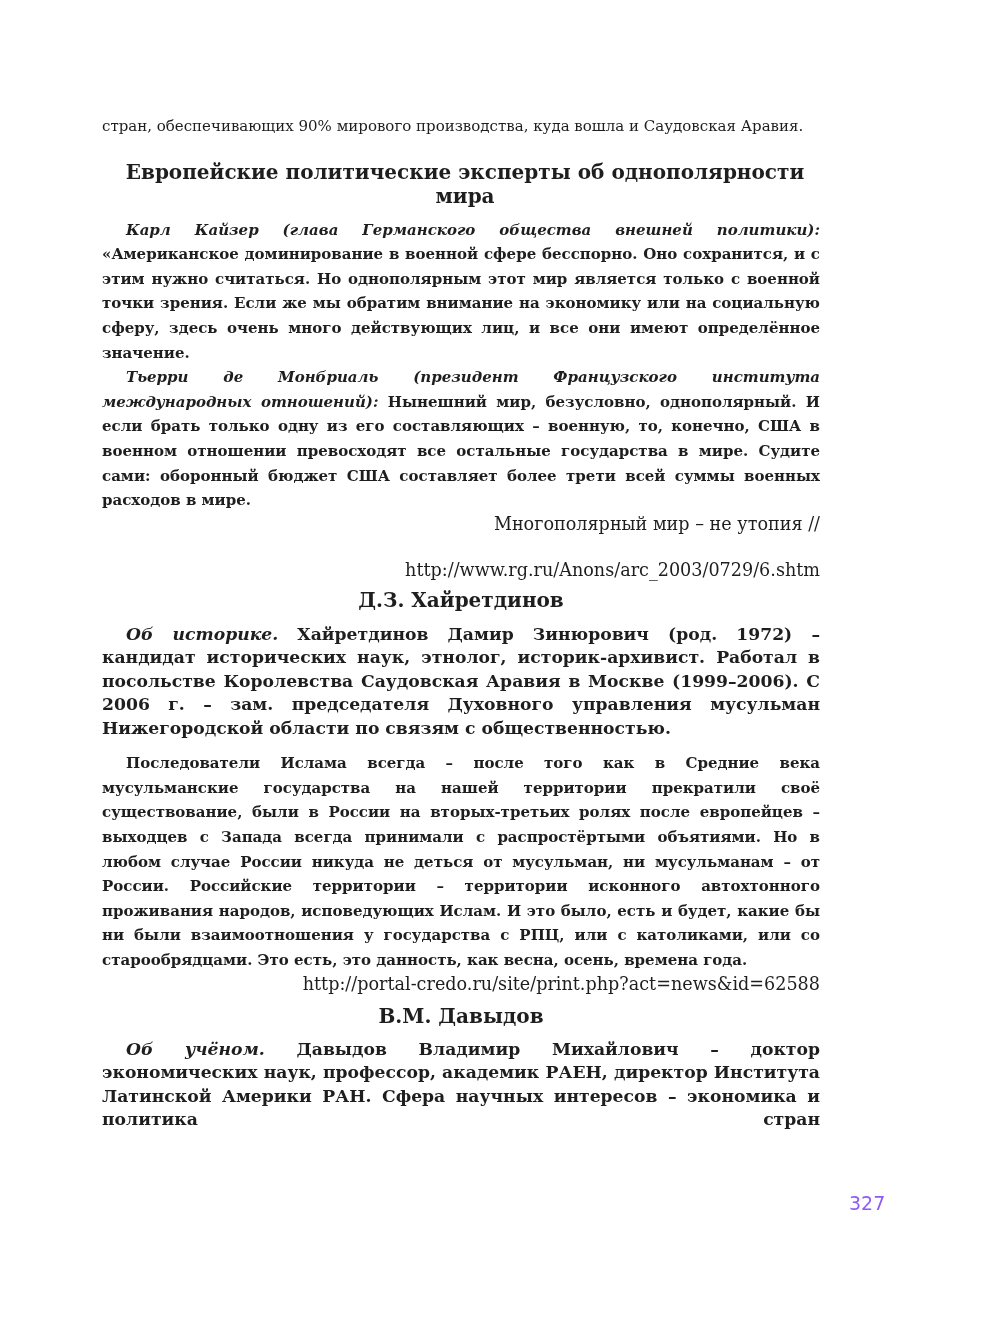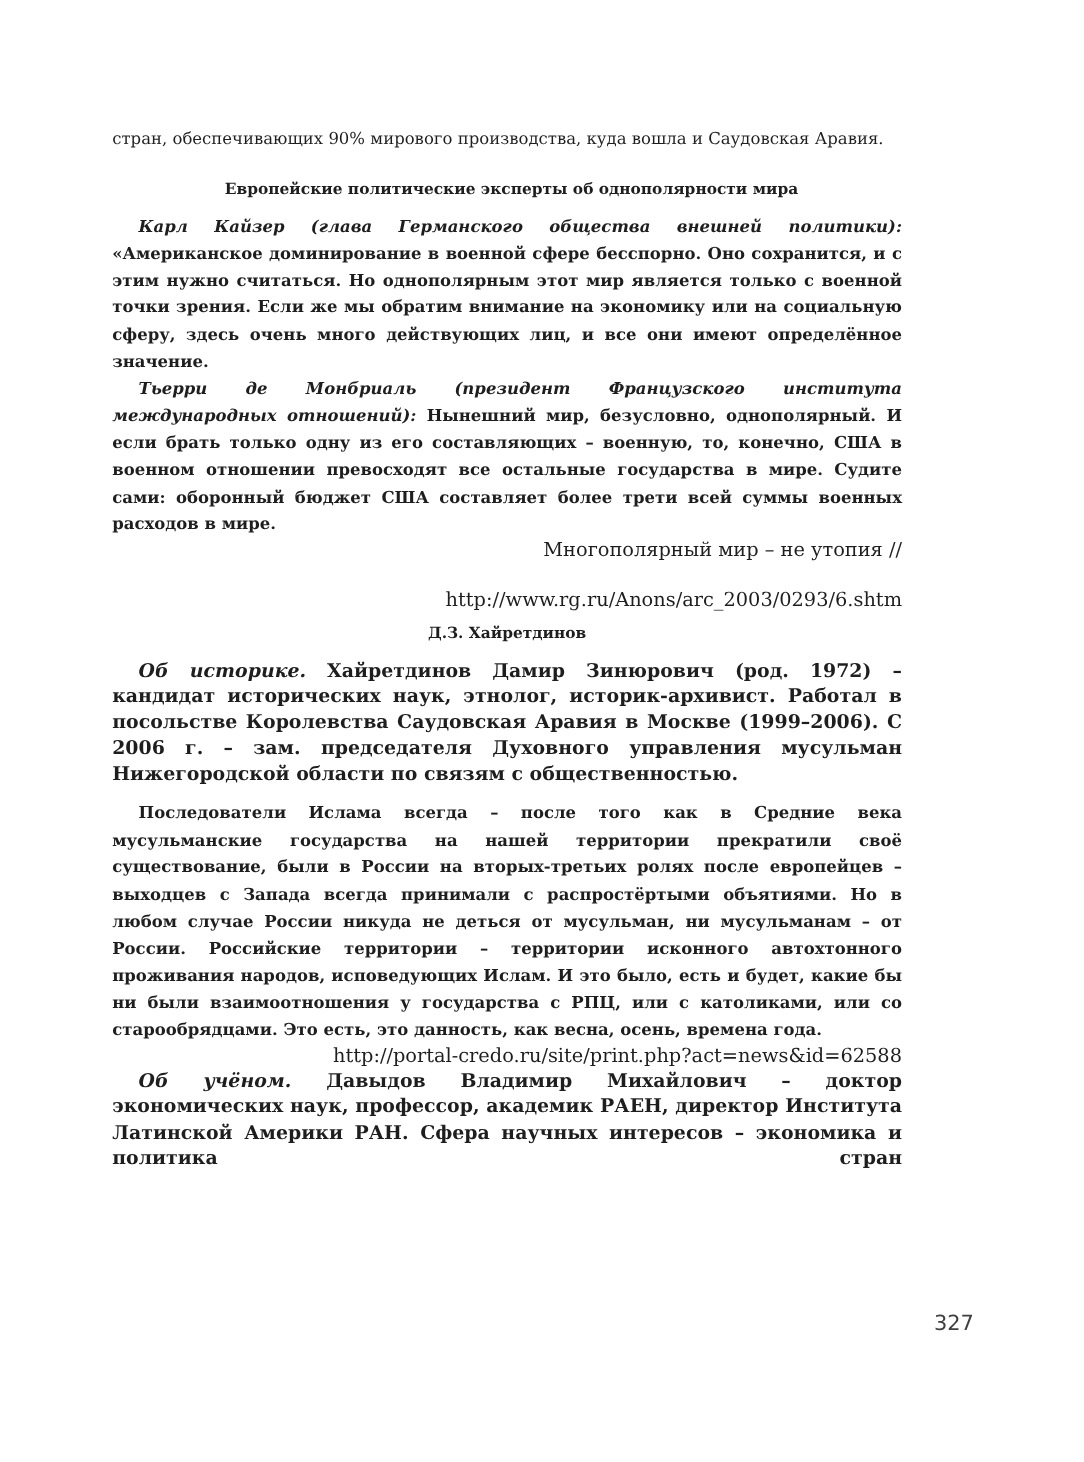--- a/index.html
+++ b/index.html
@@ -32,70 +32,71 @@
     }
     .large {
       font-size: 15px;
       line-height: 24.6px;
     }
     .indent { text-indent: 24px; font-weight: bold; }
     .heading {
       margin: 0;
       text-align: center;
       font-weight: bold;
-      font-size: 14px;
+      font-size: 20px;
       line-height: 24px;
     }
     .heading.h1 { margin-top: 21px; margin-bottom: 10px; padding-left: 8px; }
     .heading.h2 { margin-top: 6px; margin-bottom: 11px; }
     .heading.h3 { margin-top: 8px; margin-bottom: 10px; }
     .it { font-style: italic; }
     .source {
       margin: 0;
       text-align: right;
       font-size: 17.6px;
       line-height: 23px;
     }
     .gap { height: 11px; }
     .page-number {
       position: absolute;
       left: 849px;
       top: 1192px;
       font-family: "DejaVu Sans", "Liberation Sans", sans-serif;
       font-size: 19px;
-      color: #404040;
+      color: #8b5cf6;
     }
   </style>
 </head>
 <body>
 
 <div class="page">
 
   <p class="p large">стран, обеспечивающих 90% мирового производства, куда вошла и Саудовская Аравия.</p>
 
   <h2 class="heading h1">Европейские политические эксперты об однополярности мира</h2>
 
   <p class="p large indent"><span class="it">Карл Кайзер (глава Германского общества внешней политики):</span> <span>«Американское доминирование в военной сфере бесспорно. Оно сохранится, и с этим нужно считаться. Но однополярным этот мир является только с военной точки зрения. Если же мы обратим внимание на экономику или на социальную сферу, здесь очень много действующих лиц, и все они имеют определённое значение.</span></p>
 
   <p class="p large indent"><span class="it">Тьерри де Монбриаль (президент Французского института международных отношений):</span><span> Нынешний мир, безусловно, однополярный. И если брать только одну из его составляющих – военную, то, конечно, США в военном отношении превосходят все остальные государства в мире. Судите сами: оборонный бюджет США составляет более трети всей суммы военных расходов в мире.</span></p>
 
   <p class="source">
     <span>Многополярный мир – не утопия //</span><br>
     <br>
-    <span>http://www.rg.ru/Anons/arc_2003/0293/6.shtm</span>
+    <span>http://www.rg.ru/Anons/arc_2003/0729/6.shtm</span>
   </p>
 
   <h2 class="heading h2">Д.З. Хайретдинов</h2>
 
   <p class="p small indent"><span class="it">Об историке.</span><span> Хайретдинов Дамир Зинюрович (род. 1972) – кандидат исторических наук, этнолог, историк-архивист. Работал в посольстве Королевства Саудовская Аравия в Москве (1999–2006). С 2006 г. – зам. председателя Духовного управления мусульман Нижегородской области по связям с общественностью.</span></p>
 
   <div class="gap"></div>
 
   <p class="p large indent">Последователи Ислама всегда – после того как в Средние века мусульманские государства на нашей территории прекратили своё существование, были в России на вторых-третьих ролях после европейцев – выходцев с Запада всегда принимали с распростёртыми объятиями. Но в любом случае России никуда не деться от мусульман, ни мусульманам – от России. Российские территории – территории исконного автохтонного проживания народов, исповедующих Ислам. И это было, есть и будет, какие бы ни были взаимоотношения у государства с РПЦ, или с католиками, или со старообрядцами. Это есть, это данность, как весна, осень, времена года.</p>
 
   <p class="source">http://portal-credo.ru/site/print.php?act=news&amp;id=62588</p>
 
+  <h2 class="heading h3">В.М. Давыдов</h2>
 
   <p class="p small indent" style="text-align-last: justify;"><span class="it">Об учёном.</span><span> Давыдов Владимир Михайлович – доктор экономических наук, профессор, академик РАЕН, директор Института Латинской Америки РАН. Сфера научных интересов – экономика и политика стран</span></p>
 
 </div>
 
 <div class="page-number">327</div>
 
 </body></html>

